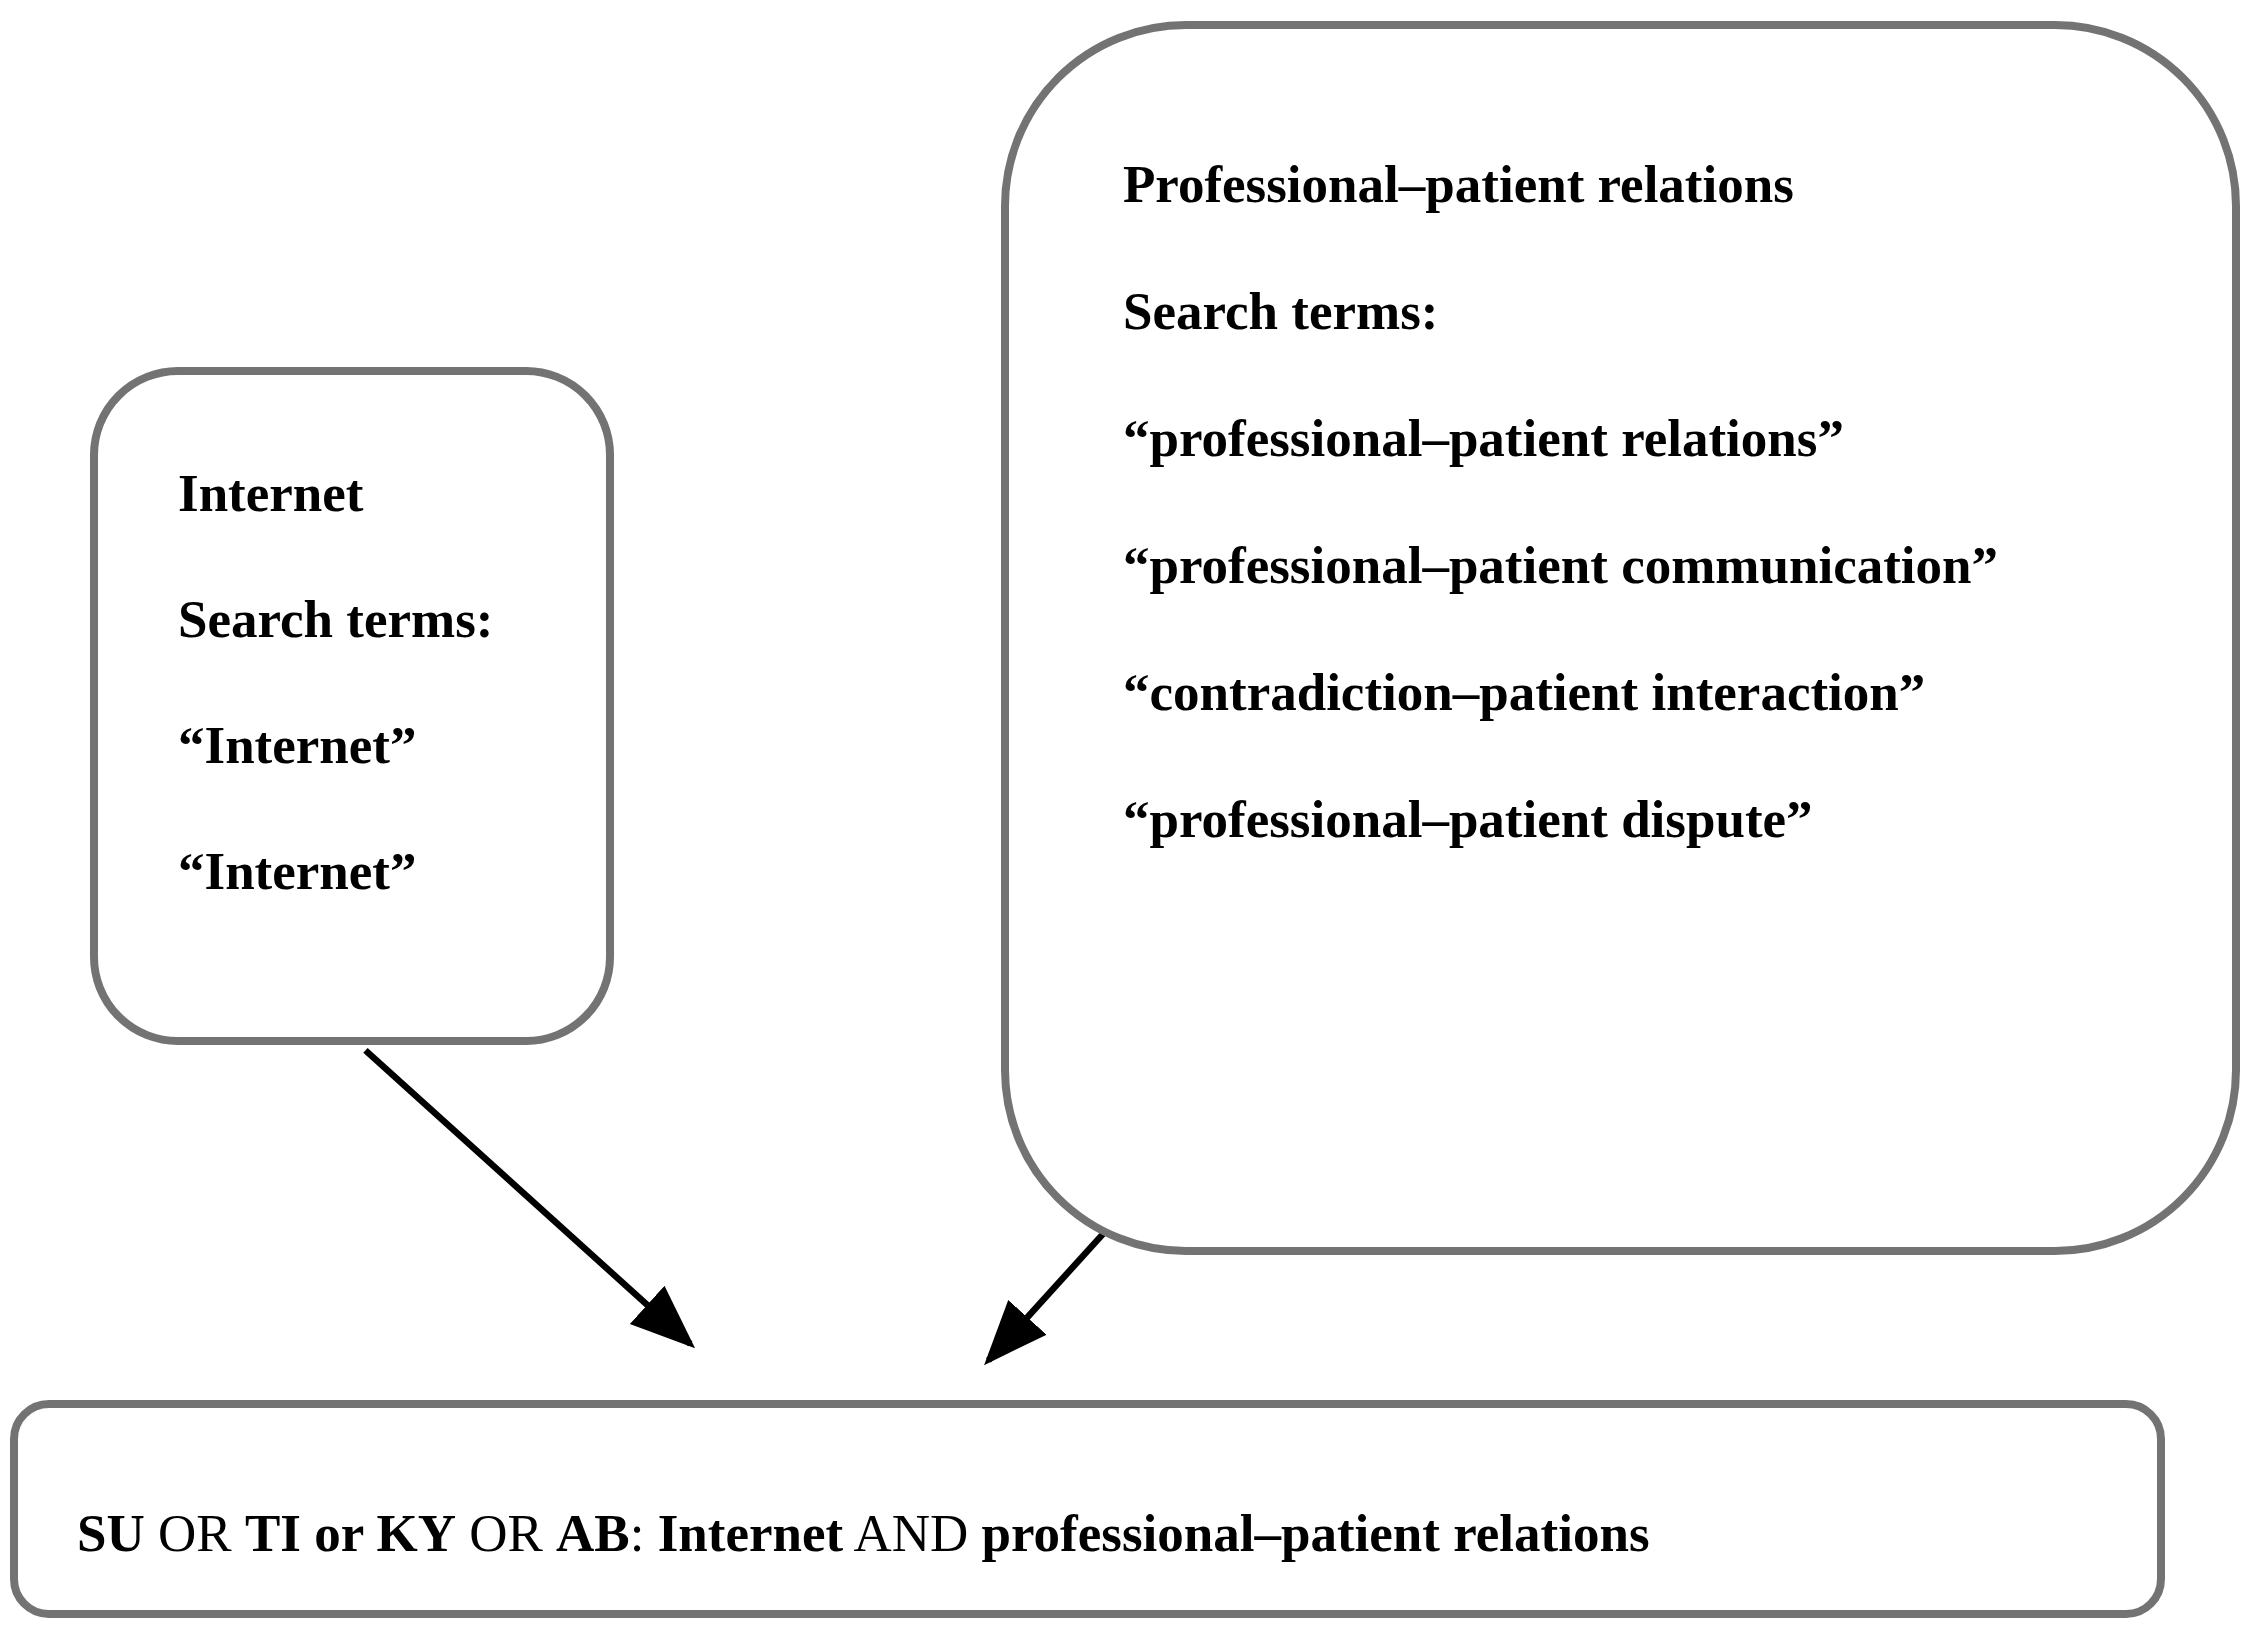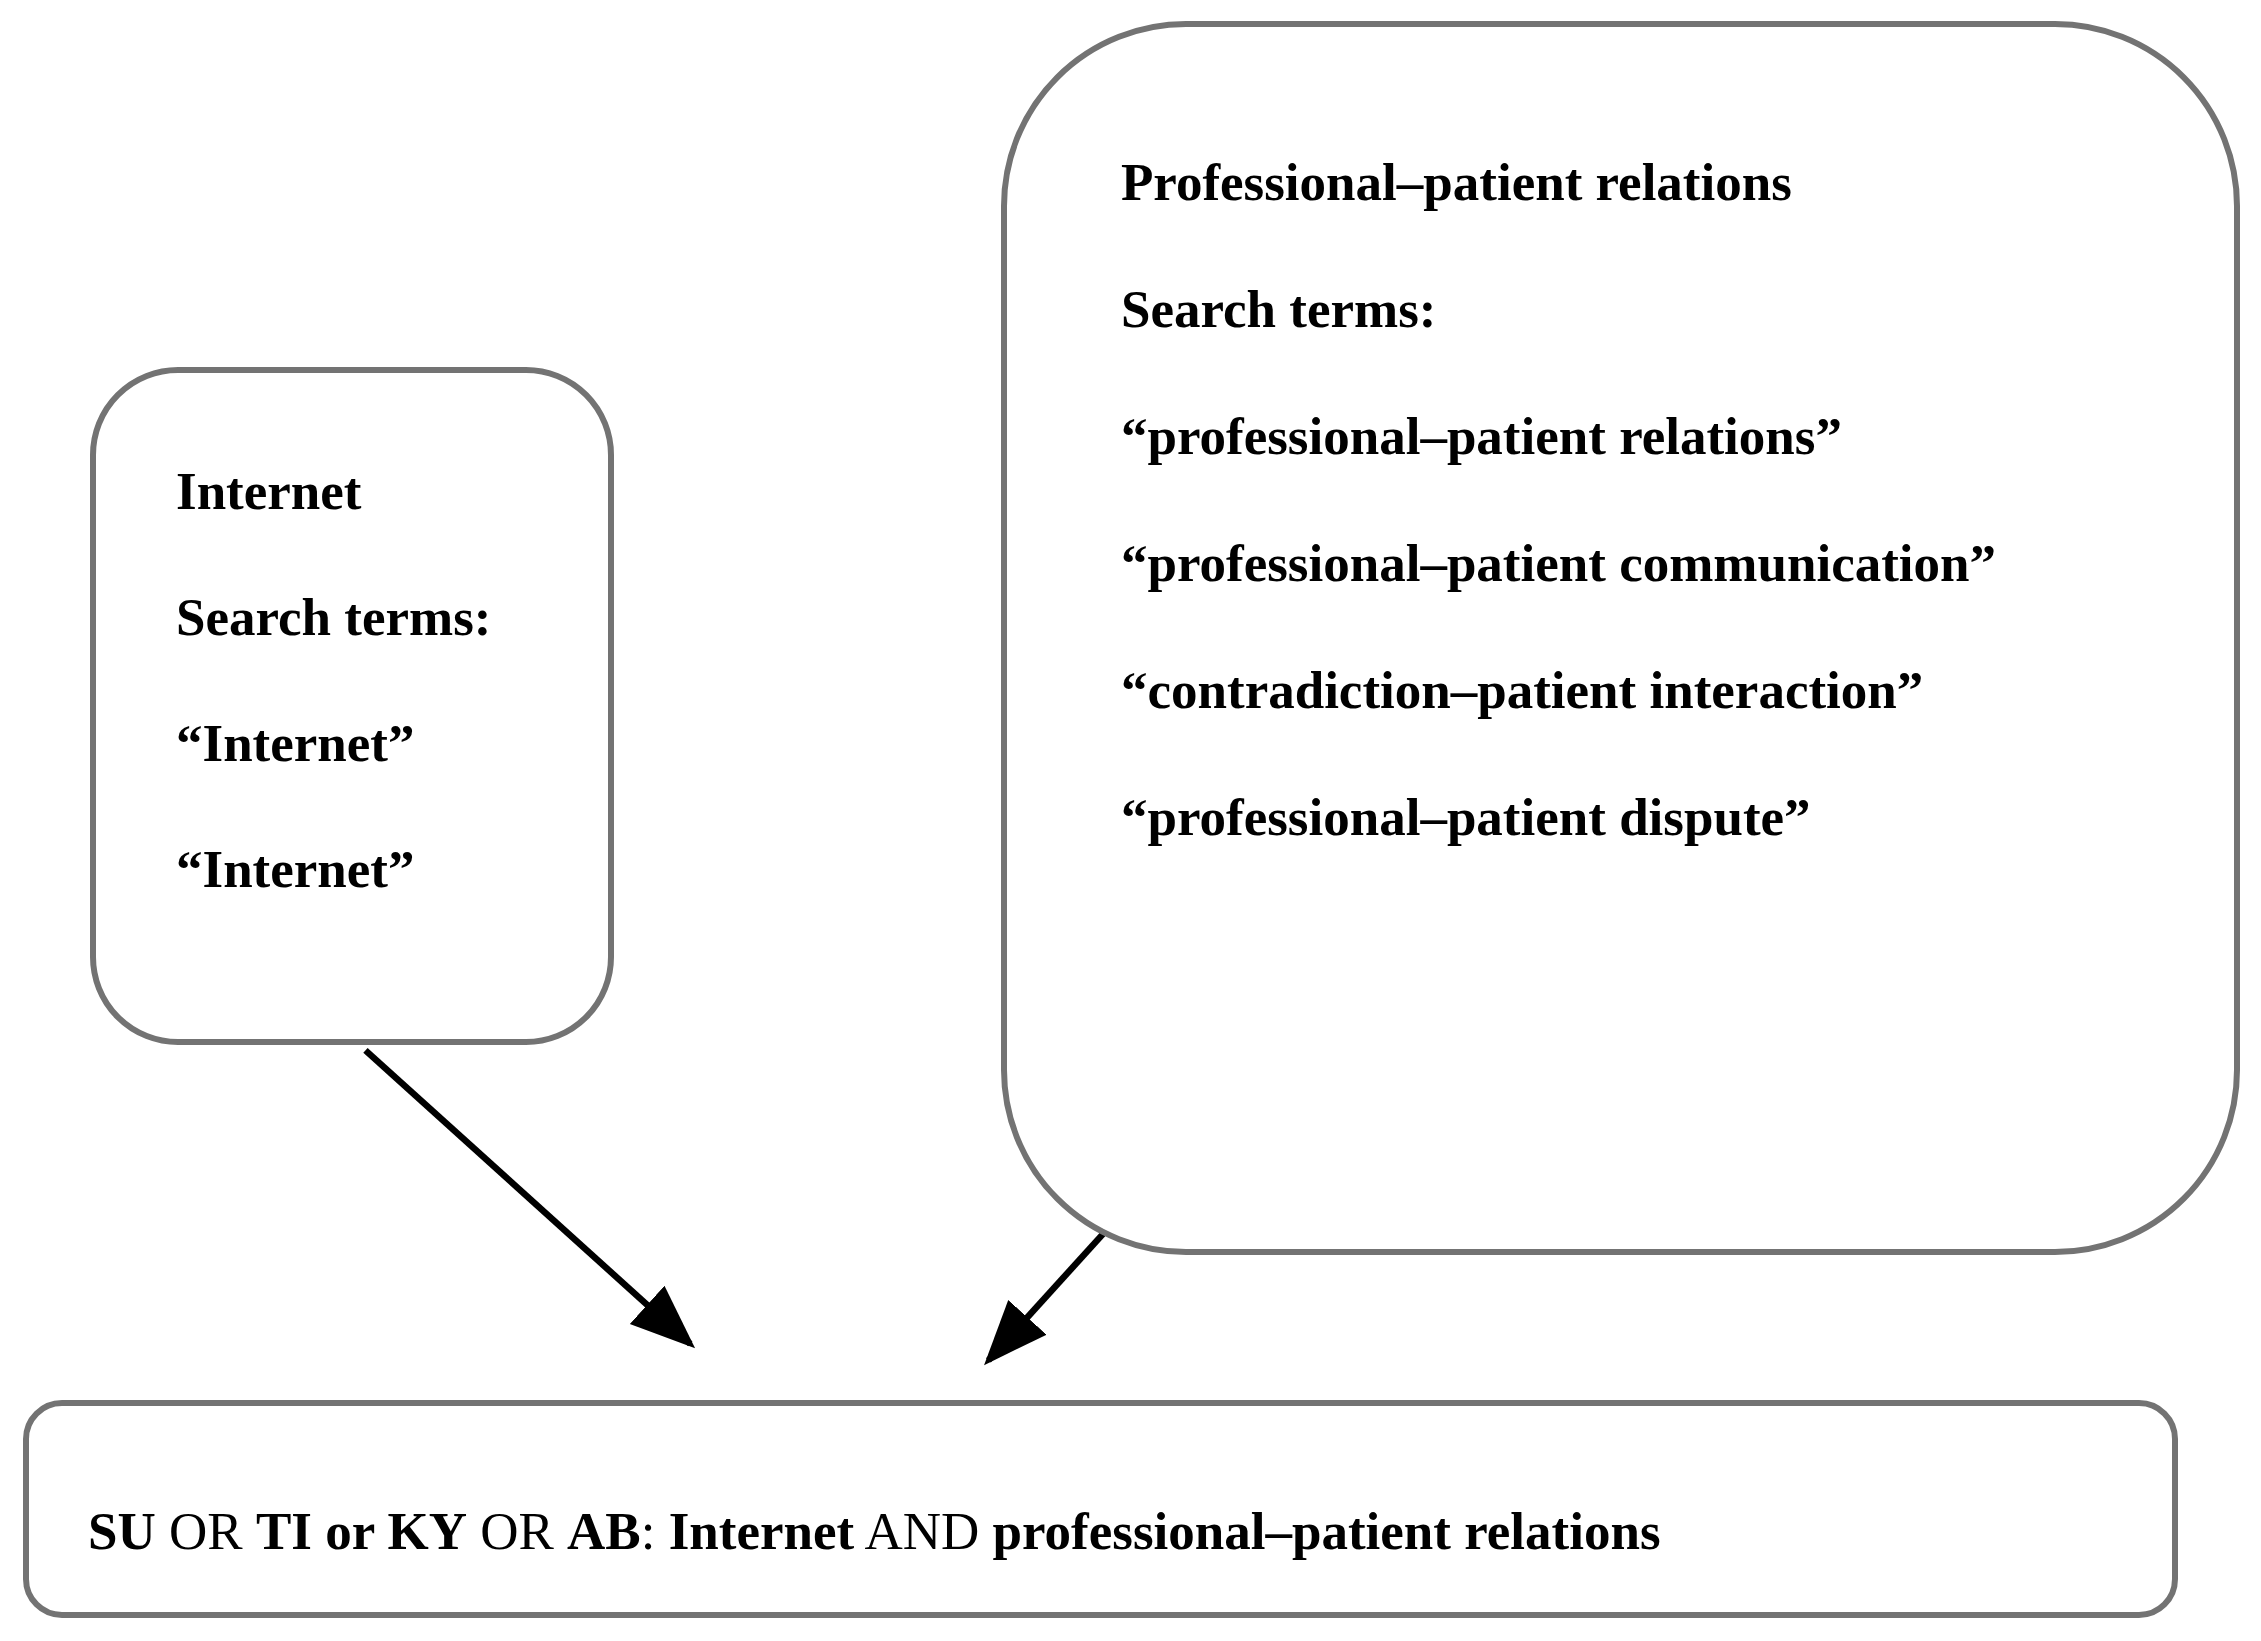--- a/index.html
+++ b/index.html
@@ -20,41 +20,41 @@
     position: absolute;
     left: 0;
     top: 0;
     width: 2261px;
     height: 1642px;
     pointer-events: none;
   }
   .box {
     position: absolute;
     box-sizing: border-box;
-    border: 6px solid #737373;
+    border: 8px solid #737373;
     background: #ffffff;
   }
   .left-box {
     left: 90px;
     top: 367px;
     width: 524px;
     height: 678px;
     border-radius: 88px;
     padding: 55px 18.5px 0 80px;
   }
   .right-box {
     left: 1001px;
     top: 21px;
     width: 1239px;
     height: 1234px;
     border-radius: 185px;
     padding: 92px 28px 0 114px;
   }
   .bottom-box {
-    left: 23px;
+    left: 10px;
     top: 1400px;
     width: 2155px;
     height: 218px;
     border-radius: 39px;
     padding: 95px 28px 0 59px;
   }
   .line {
     margin: 0;
     padding: 0;
     font-size: 53px;

